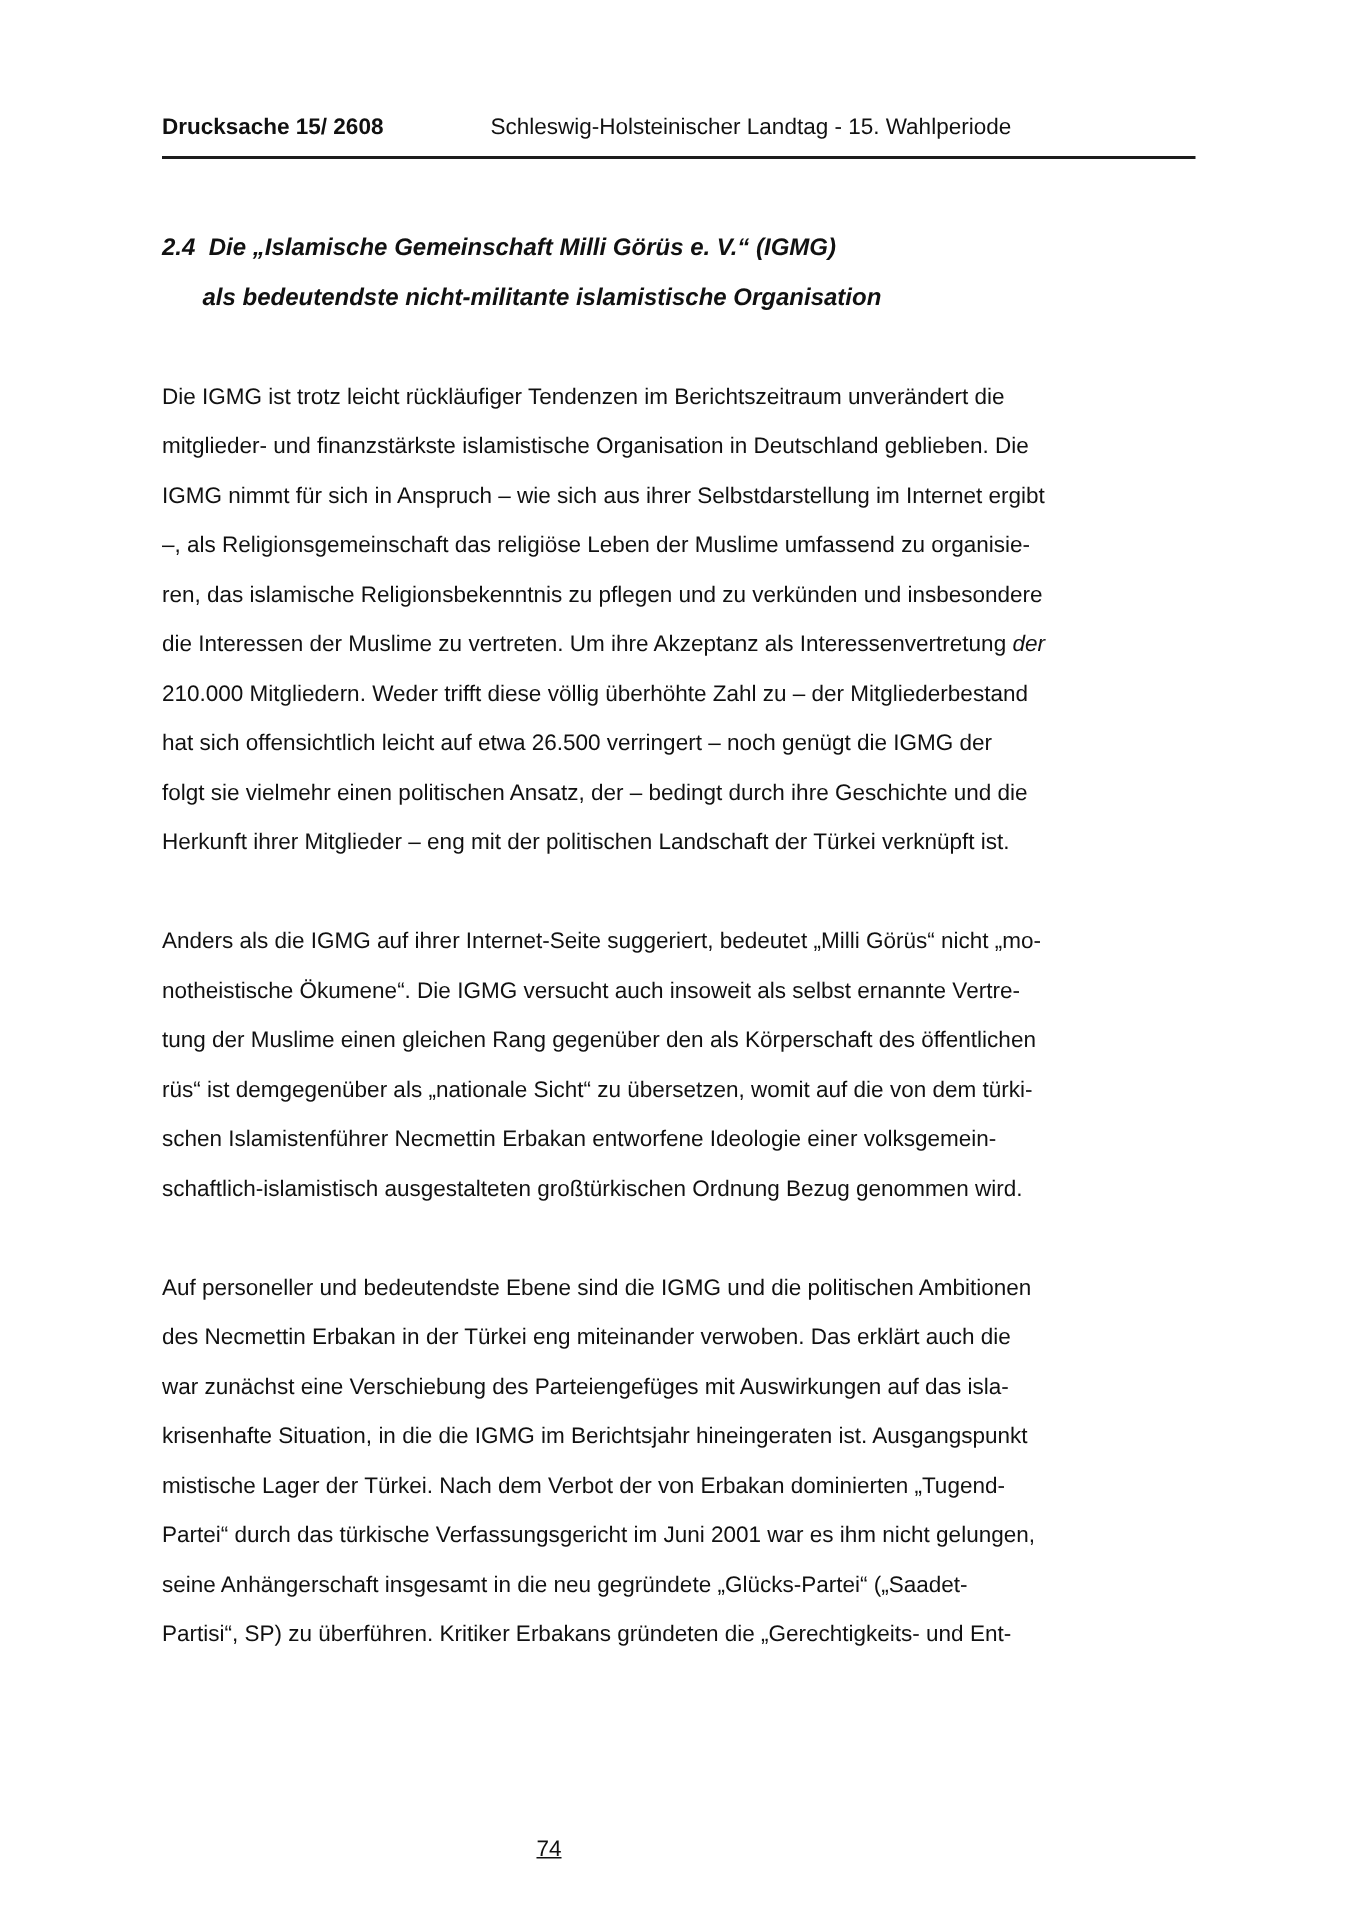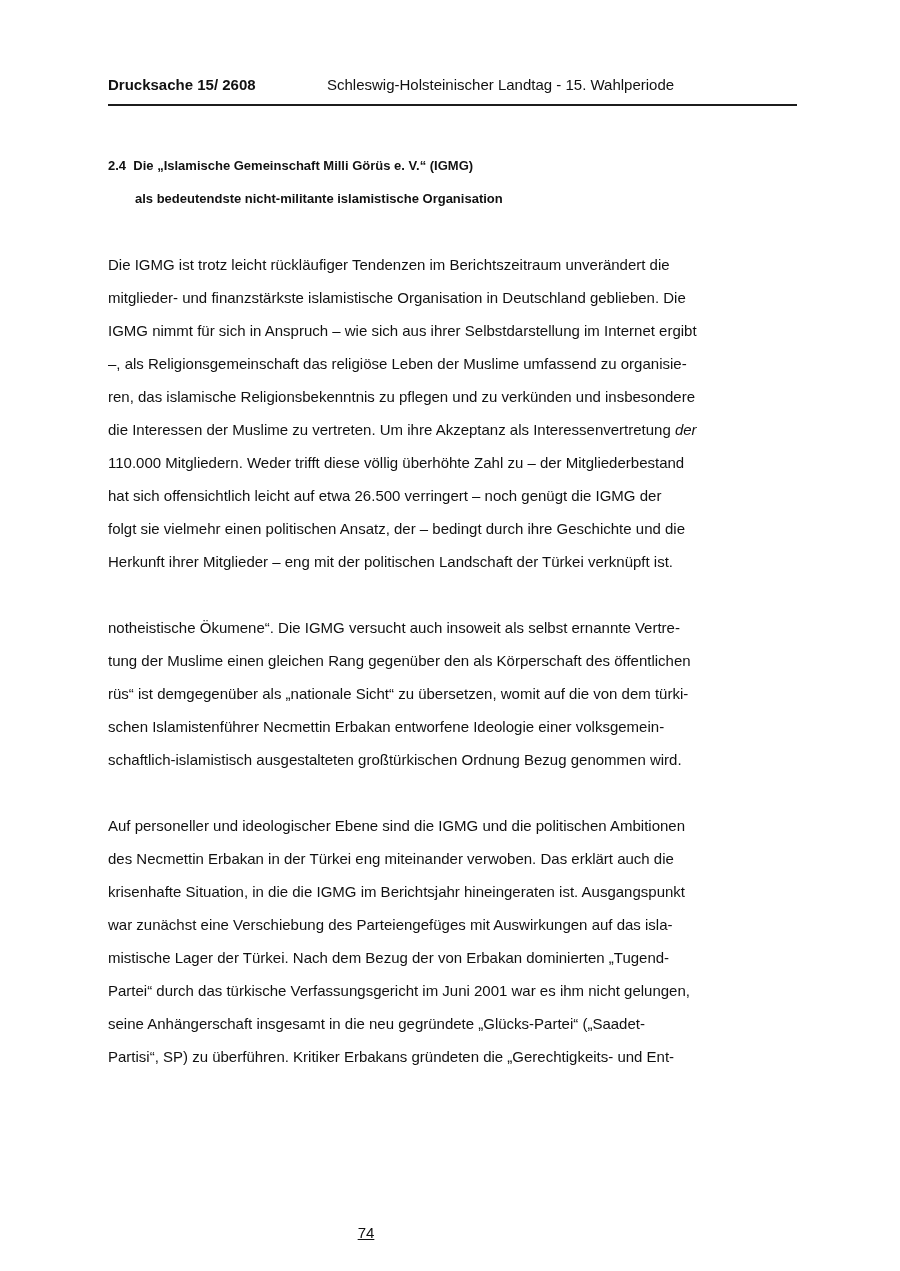--- a/index.html
+++ b/index.html
@@ -32,22 +32,23 @@
     display: inline-block;
     width: 219px;
   }
   .parliament {
     font-weight: normal;
   }
   .heading {
     position: absolute;
     left: 108px;
     top: 123px;
-    font-size: 13px;
+    font-size: 16px;
     font-weight: bold;
+    font-style: italic;
     line-height: 33px;
   }
   .heading .line { white-space: pre; }
   .heading-line2 { margin-left: 27px; }
   .body-text {
     position: absolute;
     left: 108px;
     top: 222px;
     width: 690px;
     font-size: 15px;
@@ -81,38 +82,39 @@
   </div>
 
   <div class="body-text">
       <div class="paragraph">
         <div class="line">Die IGMG ist trotz leicht rückläufiger Tendenzen im Berichtszeitraum unverändert die</div>
         <div class="line">mitglieder- und finanzstärkste islamistische Organisation in Deutschland geblieben. Die</div>
         <div class="line">IGMG nimmt für sich in Anspruch – wie sich aus ihrer Selbstdarstellung im Internet ergibt</div>
         <div class="line">–, als Religionsgemeinschaft das religiöse Leben der Muslime umfassend zu organisie-</div>
         <div class="line">ren, das islamische Religionsbekenntnis zu pflegen und zu verkünden und insbesondere</div>
         <div class="line">die Interessen der Muslime zu vertreten. Um ihre Akzeptanz als Interessenvertretung <em>der</em></div>
-        <div class="line">110.000 Mitgliedern. Weder trifft diese völlig überhöhte Zahl zu – der Mitgliederbestand</div>
+        <div class="line">210.000 Mitgliedern. Weder trifft diese völlig überhöhte Zahl zu – der Mitgliederbestand</div>
         <div class="line">hat sich offensichtlich leicht auf etwa 26.500 verringert – noch genügt die IGMG der</div>
         <div class="line">folgt sie vielmehr einen politischen Ansatz, der – bedingt durch ihre Geschichte und die</div>
         <div class="line">Herkunft ihrer Mitglieder – eng mit der politischen Landschaft der Türkei verknüpft ist.</div>
       </div>
       <div class="paragraph">
+        <div class="line">Anders als die IGMG auf ihrer Internet-Seite suggeriert, bedeutet „Milli Görüs“ nicht „mo-</div>
         <div class="line">notheistische Ökumene“. Die IGMG versucht auch insoweit als selbst ernannte Vertre-</div>
         <div class="line">tung der Muslime einen gleichen Rang gegenüber den als Körperschaft des öffentlichen</div>
         <div class="line">rüs“ ist demgegenüber als „nationale Sicht“ zu übersetzen, womit auf die von dem türki-</div>
         <div class="line">schen Islamistenführer Necmettin Erbakan entworfene Ideologie einer volksgemein-</div>
         <div class="line">schaftlich-islamistisch ausgestalteten großtürkischen Ordnung Bezug genommen wird.</div>
       </div>
       <div class="paragraph">
-        <div class="line">Auf personeller und ideologischer Ebene sind die IGMG und die politischen Ambitionen</div>
+        <div class="line">Auf personeller und bedeutendste Ebene sind die IGMG und die politischen Ambitionen</div>
         <div class="line">des Necmettin Erbakan in der Türkei eng miteinander verwoben. Das erklärt auch die</div>
+        <div class="line">war zunächst eine Verschiebung des Parteiengefüges mit Auswirkungen auf das isla-</div>
         <div class="line">krisenhafte Situation, in die die IGMG im Berichtsjahr hineingeraten ist. Ausgangspunkt</div>
-        <div class="line">war zunächst eine Verschiebung des Parteiengefüges mit Auswirkungen auf das isla-</div>
-        <div class="line">mistische Lager der Türkei. Nach dem Bezug der von Erbakan dominierten „Tugend-</div>
+        <div class="line">mistische Lager der Türkei. Nach dem Verbot der von Erbakan dominierten „Tugend-</div>
         <div class="line">Partei“ durch das türkische Verfassungsgericht im Juni 2001 war es ihm nicht gelungen,</div>
         <div class="line">seine Anhängerschaft insgesamt in die neu gegründete „Glücks-Partei“ („Saadet-</div>
         <div class="line">Partisi“, SP) zu überführen. Kritiker Erbakans gründeten die „Gerechtigkeits- und Ent-</div>
       </div>
     </div>
 
   <div class="footer">74</div>
 
 </div>
 

